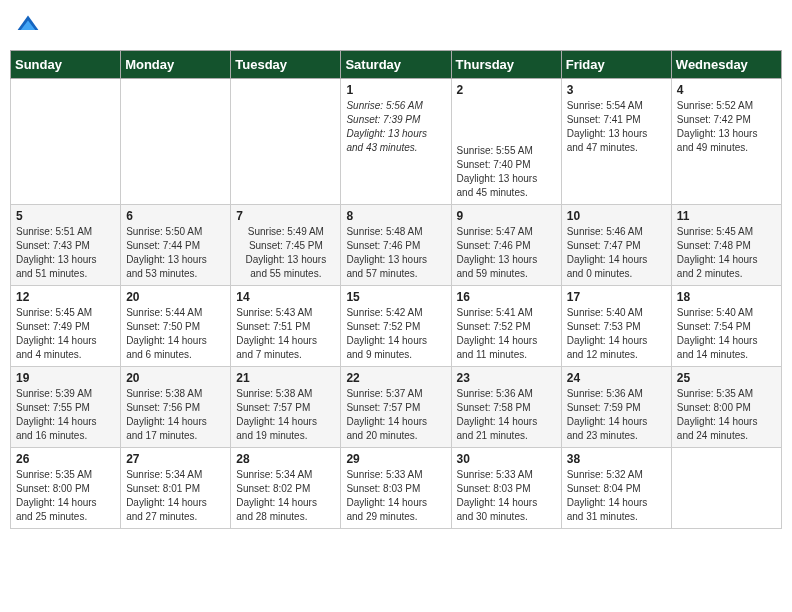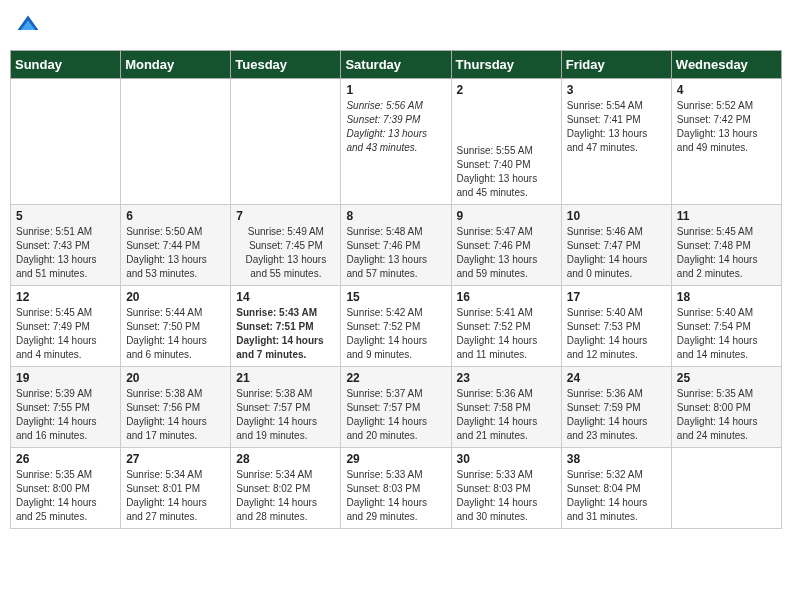--- a/index.html
+++ b/index.html
@@ -214,21 +214,21 @@
         </td>
         <td>
           <div class="day-number">20</div>
           <div class="day-info" style="white-space: pre-line;">Sunrise: 5:44 AM
 Sunset: 7:50 PM
 Daylight: 14 hours
 and 6 minutes.</div>
         </td>
         <td>
           <div class="day-number">14</div>
-          <div class="day-info" style="white-space: pre-line; font-weight: bold;">Sunrise: 5:43 AM
+          <div class="day-info" style="white-space: pre-line;">Sunrise: 5:43 AM
 Sunset: 7:51 PM
 Daylight: 14 hours
 and 7 minutes.</div>
         </td>
         <td>
           <div class="day-number">15</div>
           <div class="day-info" style="white-space: pre-line;">Sunrise: 5:42 AM
 Sunset: 7:52 PM
 Daylight: 14 hours
 and 9 minutes.</div>

